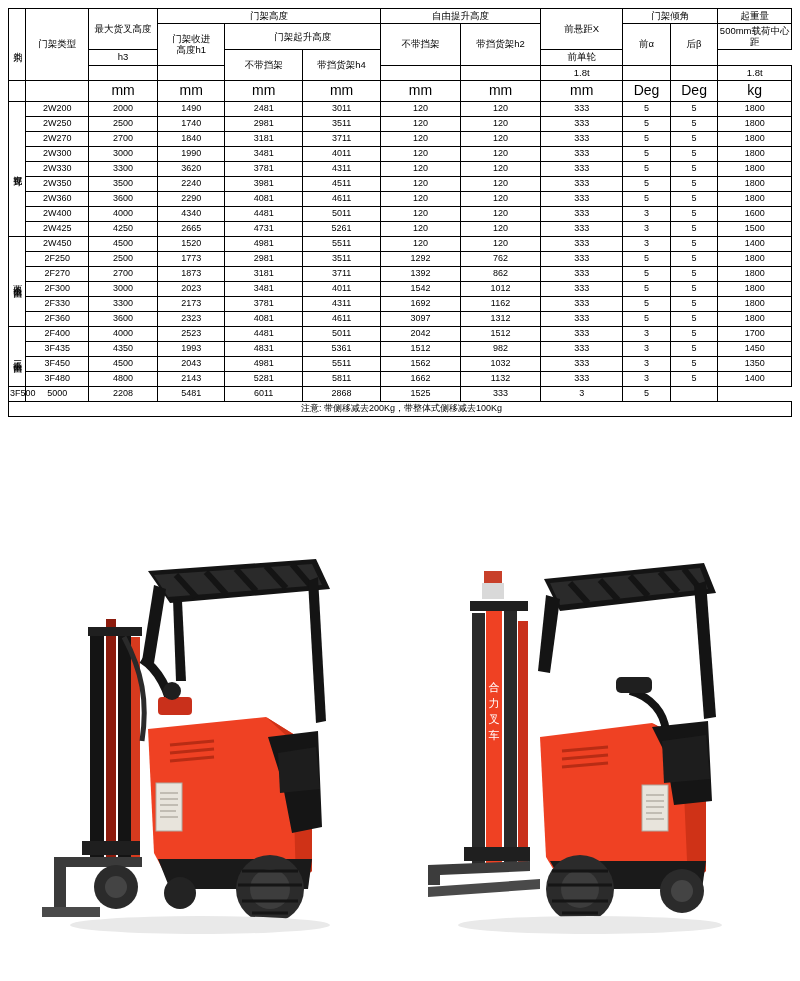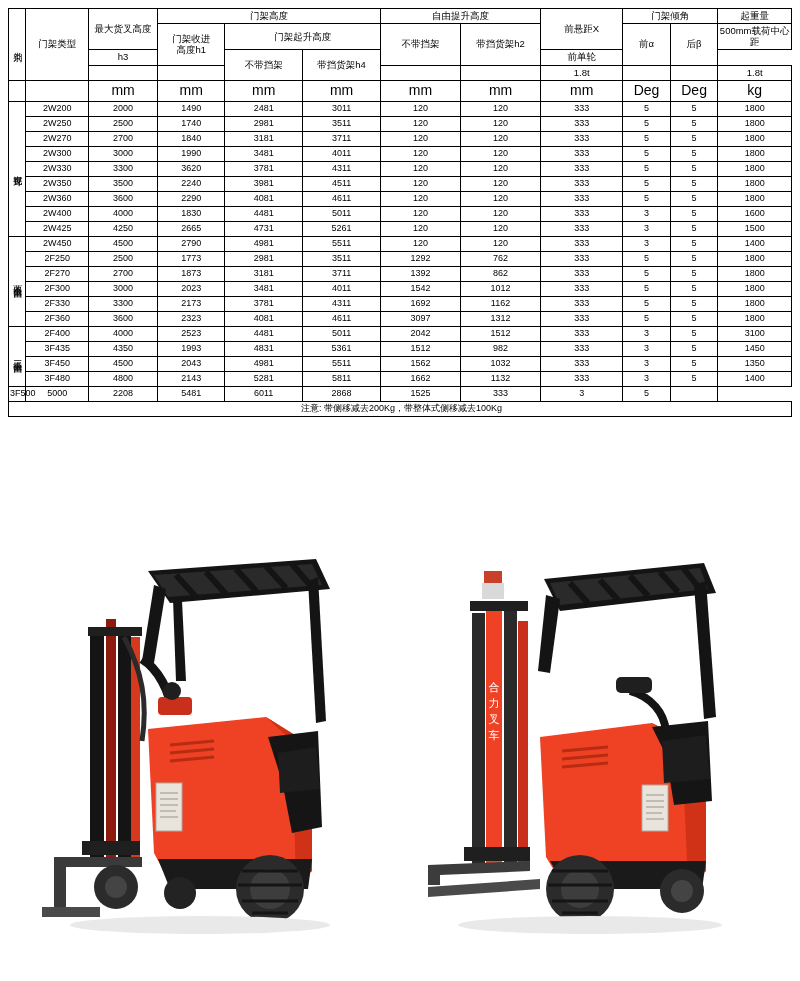--- a/index.html
+++ b/index.html
@@ -248,21 +248,21 @@
             <td>120</td>
             <td>120</td>
             <td>333</td>
             <td>5</td>
             <td>5</td>
             <td>1800</td>
           </tr>
           <tr>
             <td>2W400</td>
             <td>4000</td>
-            <td>1830</td>
+            <td>4340</td>
             <td>4481</td>
             <td>5011</td>
             <td>120</td>
             <td>120</td>
             <td>333</td>
             <td>3</td>
             <td>5</td>
             <td>1600</td>
           </tr>
           <tr>
@@ -275,21 +275,21 @@
             <td>120</td>
             <td>333</td>
             <td>3</td>
             <td>5</td>
             <td>1500</td>
           </tr>
           <tr>
             <td class="catlabel" rowspan="6"><span class="vert">两级全自由</span></td>
             <td>2W450</td>
             <td>4500</td>
-            <td>2790</td>
+            <td>1520</td>
             <td>4981</td>
             <td>5511</td>
             <td>120</td>
             <td>120</td>
             <td>333</td>
             <td>3</td>
             <td>5</td>
             <td>1400</td>
           </tr>
           <tr>
@@ -362,21 +362,21 @@
             <td>2F400</td>
             <td>4000</td>
             <td>2523</td>
             <td>4481</td>
             <td>5011</td>
             <td>2042</td>
             <td>1512</td>
             <td>333</td>
             <td>3</td>
             <td>5</td>
-            <td>3100</td>
+            <td>1700</td>
           </tr>
           <tr>
             <td>3F435</td>
             <td>4350</td>
             <td>1993</td>
             <td>4831</td>
             <td>5361</td>
             <td>1512</td>
             <td>982</td>
             <td>333</td>

